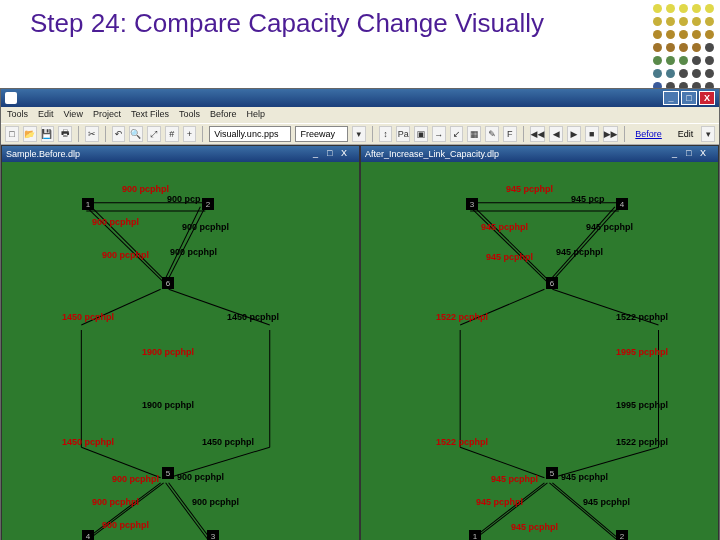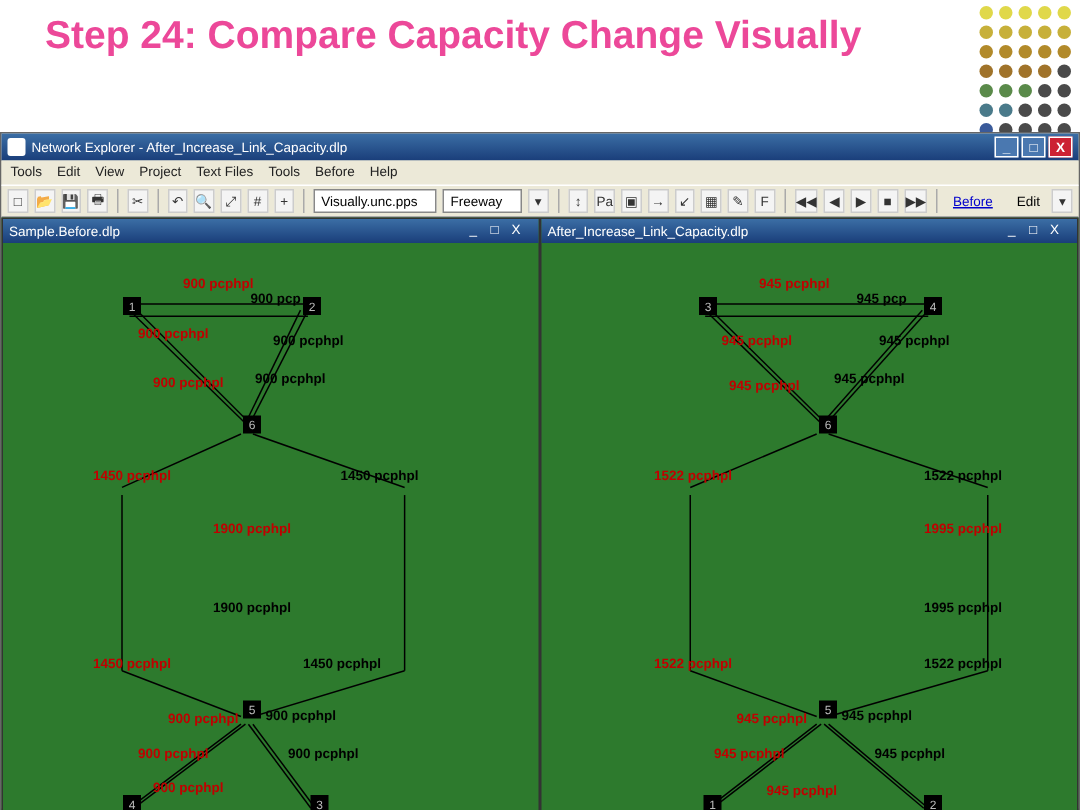--- a/index.html
+++ b/index.html
@@ -1,17 +1,17 @@
 <!DOCTYPE html>
 <html><head>
 <meta charset="utf-8">
 <style>
   * { box-sizing: border-box; margin: 0; padding: 0; }
   body { width: 720px; height: 540px; font-family: Arial, sans-serif; background: #fff; position: relative; overflow: hidden; }
-  .slide-title { font-size: 26px; font-weight: bold; color: #ec4899; padding: 8px 30px 4px 30px; line-height: 1.2; }
+  .slide-title { font-size: 26px; font-weight: normal; color: #4c1d95; padding: 8px 30px 4px 30px; line-height: 1.2; }
   .dot-grid { position: absolute; top: 4px; right: 6px; }
   .dot-grid .row { display: flex; gap: 4px; margin-bottom: 4px; }
   .dot-grid .dot { width: 9px; height: 9px; border-radius: 50%; }
   .app-window { position: absolute; top: 88px; left: 0; width: 720px; height: 452px; border: 1px solid #666; background: #ece9d8; font-size: 9px; }
   .titlebar { height: 18px; background: linear-gradient(#3b6ea5,#1a3e7a); color: #fff; display: flex; align-items: center; padding: 0 4px; }
   .titlebar .ico { width: 12px; height: 12px; background: #fff; margin-right: 4px; border-radius: 2px; }
   .titlebar .spacer { flex: 1; }
   .titlebar .wbtn { width: 16px; height: 14px; background: #4a78b0; border: 1px solid #fff; margin-left: 2px; display: flex; align-items: center; justify-content: center; color: #fff; font-size: 9px; font-weight: bold; }
   .titlebar .wbtn.close { background: #c23; }
   .menubar { height: 16px; background: #ece9d8; display: flex; gap: 10px; padding: 2px 6px; font-size: 9px; color: #222; }
@@ -85,21 +85,20 @@
       <div class="dot" style="background: rgb(74, 74, 74);"></div>
       <div class="dot" style="background: rgb(74, 74, 74);"></div>
       <div class="dot" style="background: rgb(74, 74, 74);"></div>
       <div class="dot" style="background: rgb(74, 74, 74);"></div>
     </div>
   </div>
 
 <div class="app-window">
   <div class="titlebar">
     <div class="ico"></div>
-    <span>Network Explorer - After_Increase_Link_Capacity.dlp</span>
     <div class="spacer"></div>
     <div class="wbtn">_</div>
     <div class="wbtn">□</div>
     <div class="wbtn close">X</div>
   </div>
   <div class="menubar">
     <span>Tools</span>
     <span>Edit</span>
     <span>View</span>
     <span>Project</span>

